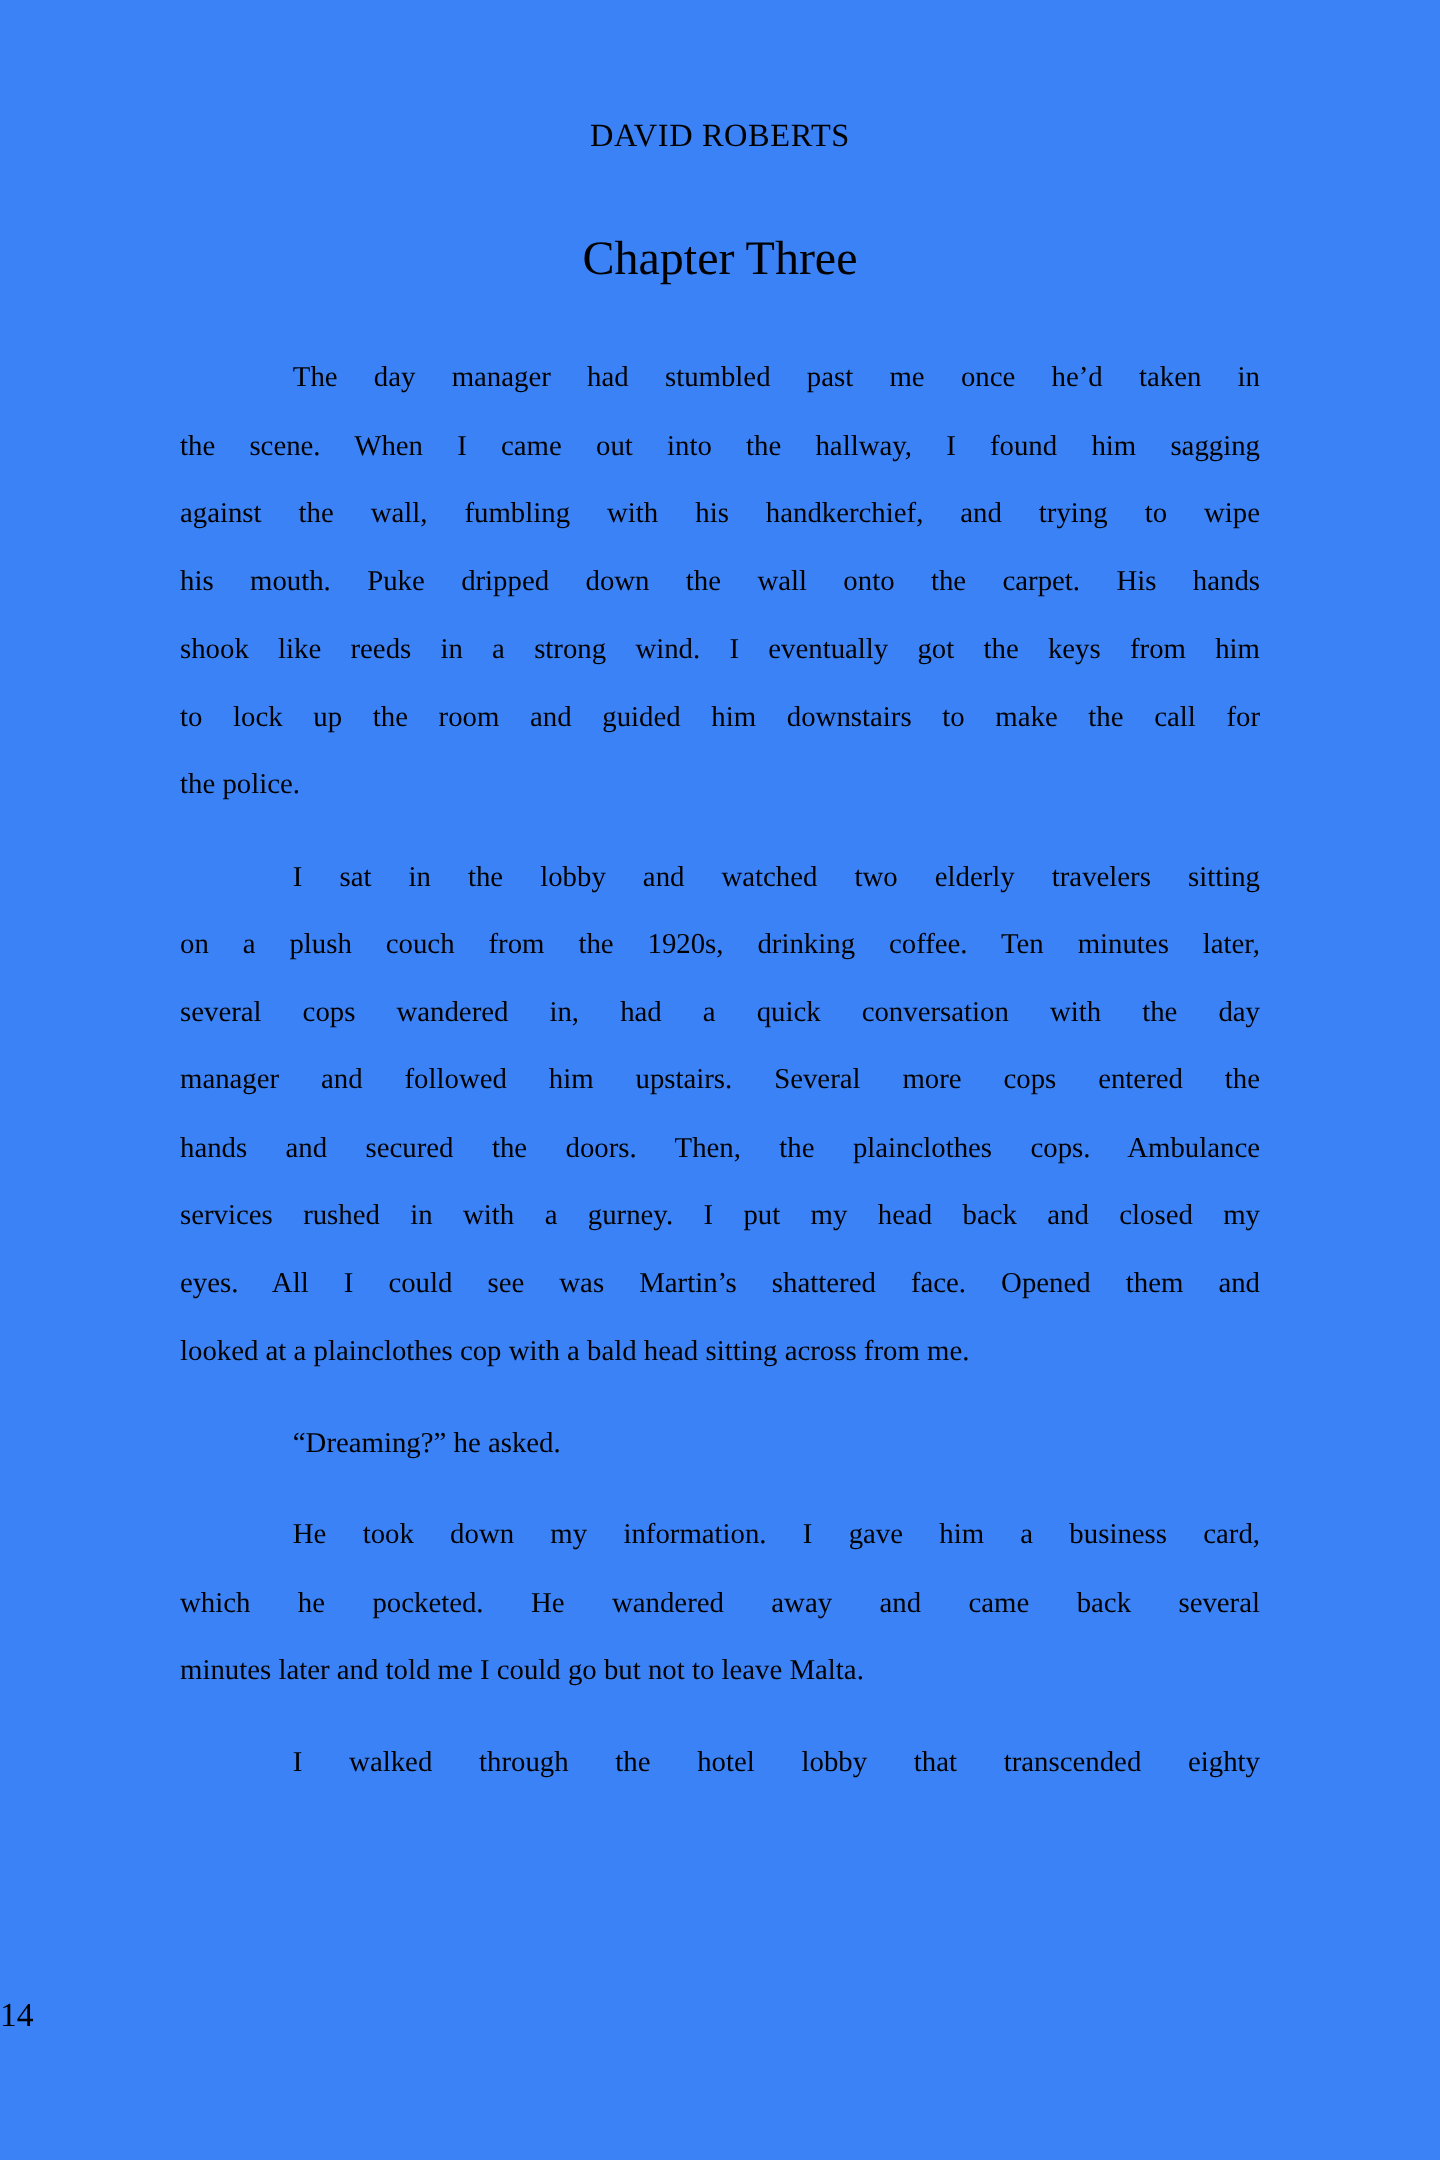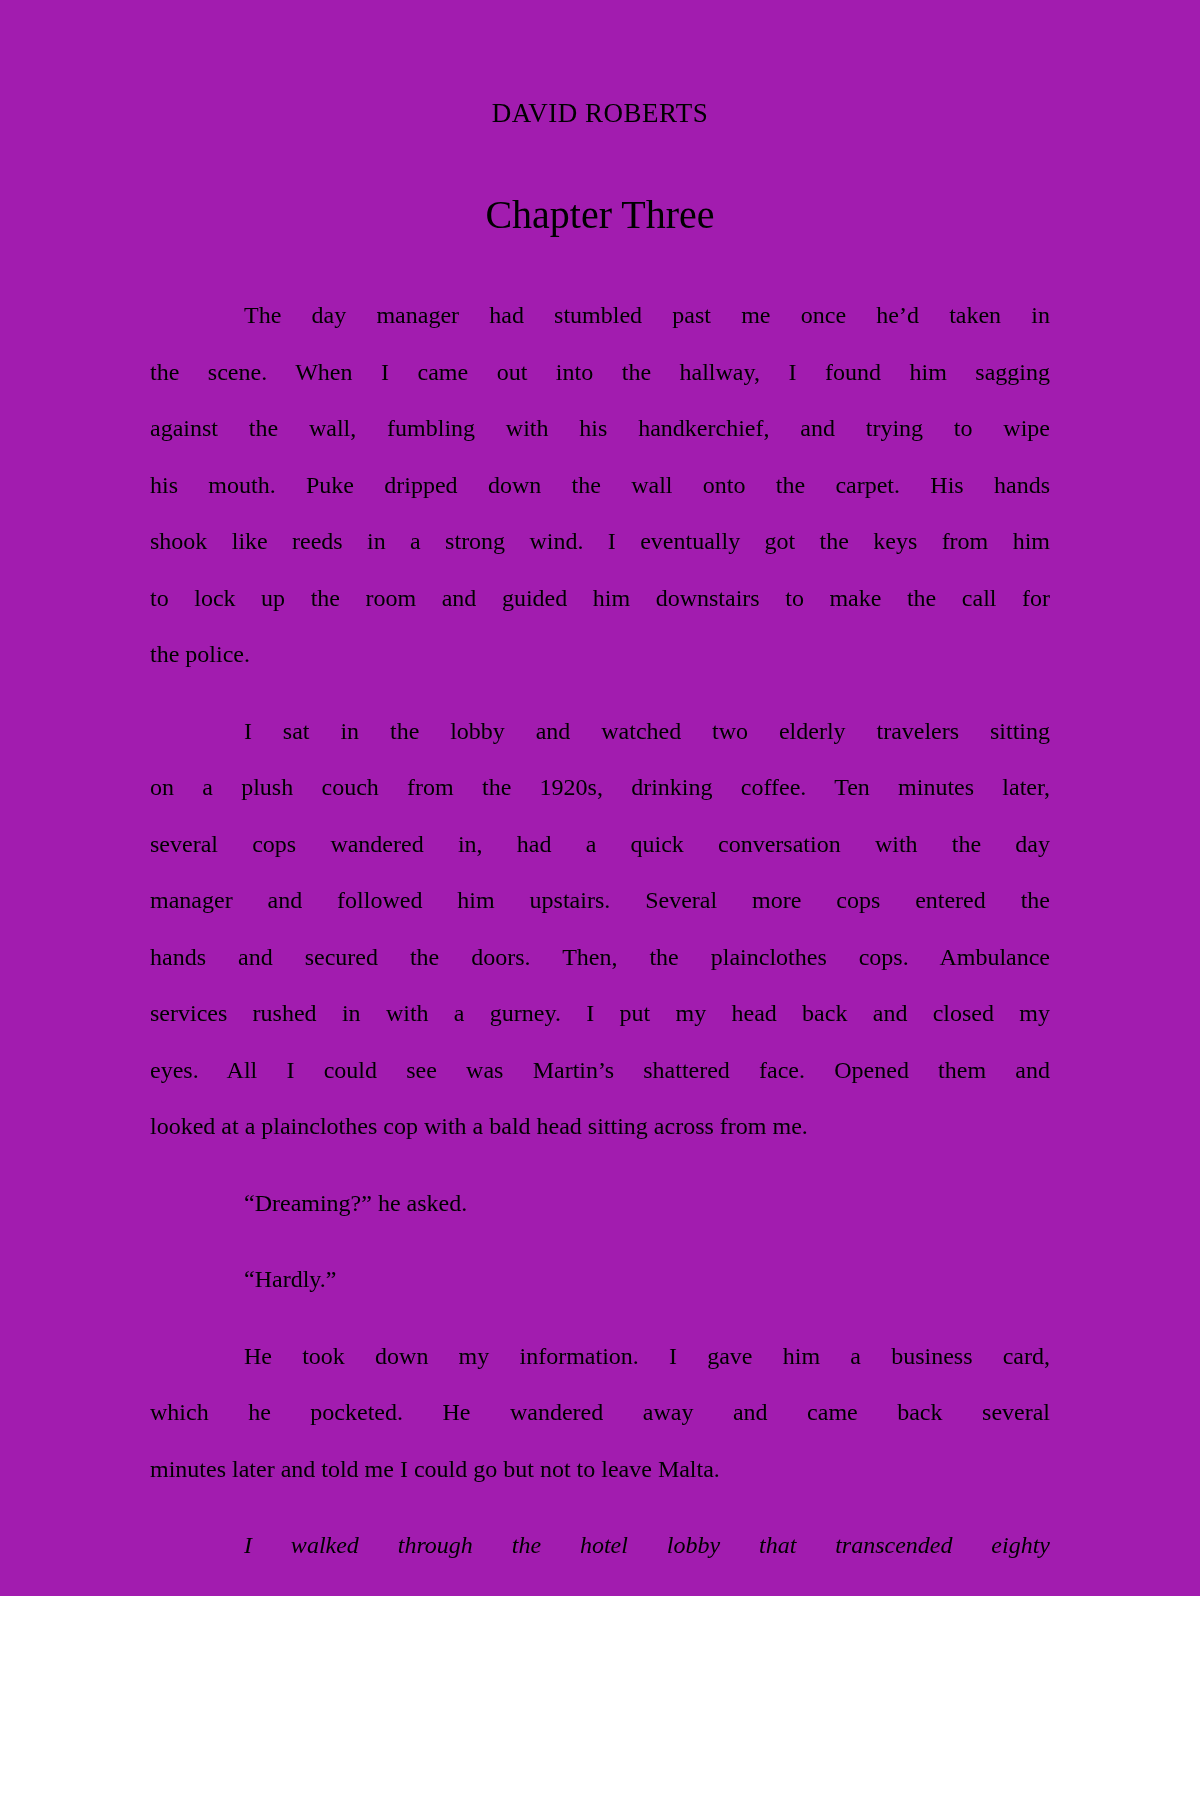--- a/index.html
+++ b/index.html
@@ -3,23 +3,23 @@
 <meta charset="utf-8">
 <style>
   html, body {
     margin: 0;
     padding: 0;
     background: #ffffff;
   }
   .page {
     position: relative;
     width: 1200px;
-    height: 1596px;
+    height: 1800px;
     margin: 0 auto;
-    background: #a21caf;
+    background: #3b82f6;
     color: #000000;
     font-family: "Liberation Serif", "DejaVu Serif", serif;
     box-sizing: border-box;
     padding: 95px 150px 0 150px;
     overflow: hidden;
   }
   .running-header {
     text-align: center;
     font-size: 27px;
     line-height: 36px;
@@ -48,21 +48,20 @@
     white-space: normal;
   }
   .line.first {
     text-indent: 94px;
   }
   .line.last {
     text-align-last: left;
   }
   .line.last.jlast {
     text-align-last: justify;
-    font-style: italic;
   }
   .page-number {
     position: absolute;
     top: 1652px;
     left: 0;
     right: 0;
     font-size: 28px;
     line-height: 56.5px;
   }
 </style>
@@ -91,23 +90,20 @@
         <div class="line">manager and followed him upstairs. Several more cops entered the</div>
         <div class="line">hands and secured the doors. Then, the plainclothes cops. Ambulance</div>
         <div class="line">services rushed in with a gurney. I put my head back and closed my</div>
         <div class="line">eyes. All I could see was Martin’s shattered face. Opened them and</div>
         <div class="line last">looked at a plainclothes cop with a bald head sitting across from me.</div>
       </div>
       <div class="paragraph">
         <div class="line first last">“Dreaming?” he asked.</div>
       </div>
       <div class="paragraph">
-        <div class="line first last">“Hardly.”</div>
-      </div>
-      <div class="paragraph">
         <div class="line first">He took down my information. I gave him a business card,</div>
         <div class="line">which he pocketed. He wandered away and came back several</div>
         <div class="line last">minutes later and told me I could go but not to leave Malta.</div>
       </div>
       <div class="paragraph">
         <div class="line first last jlast">I walked through the hotel lobby that transcended eighty</div>
       </div>
     </div>
 
   <div class="page-number">14</div>

